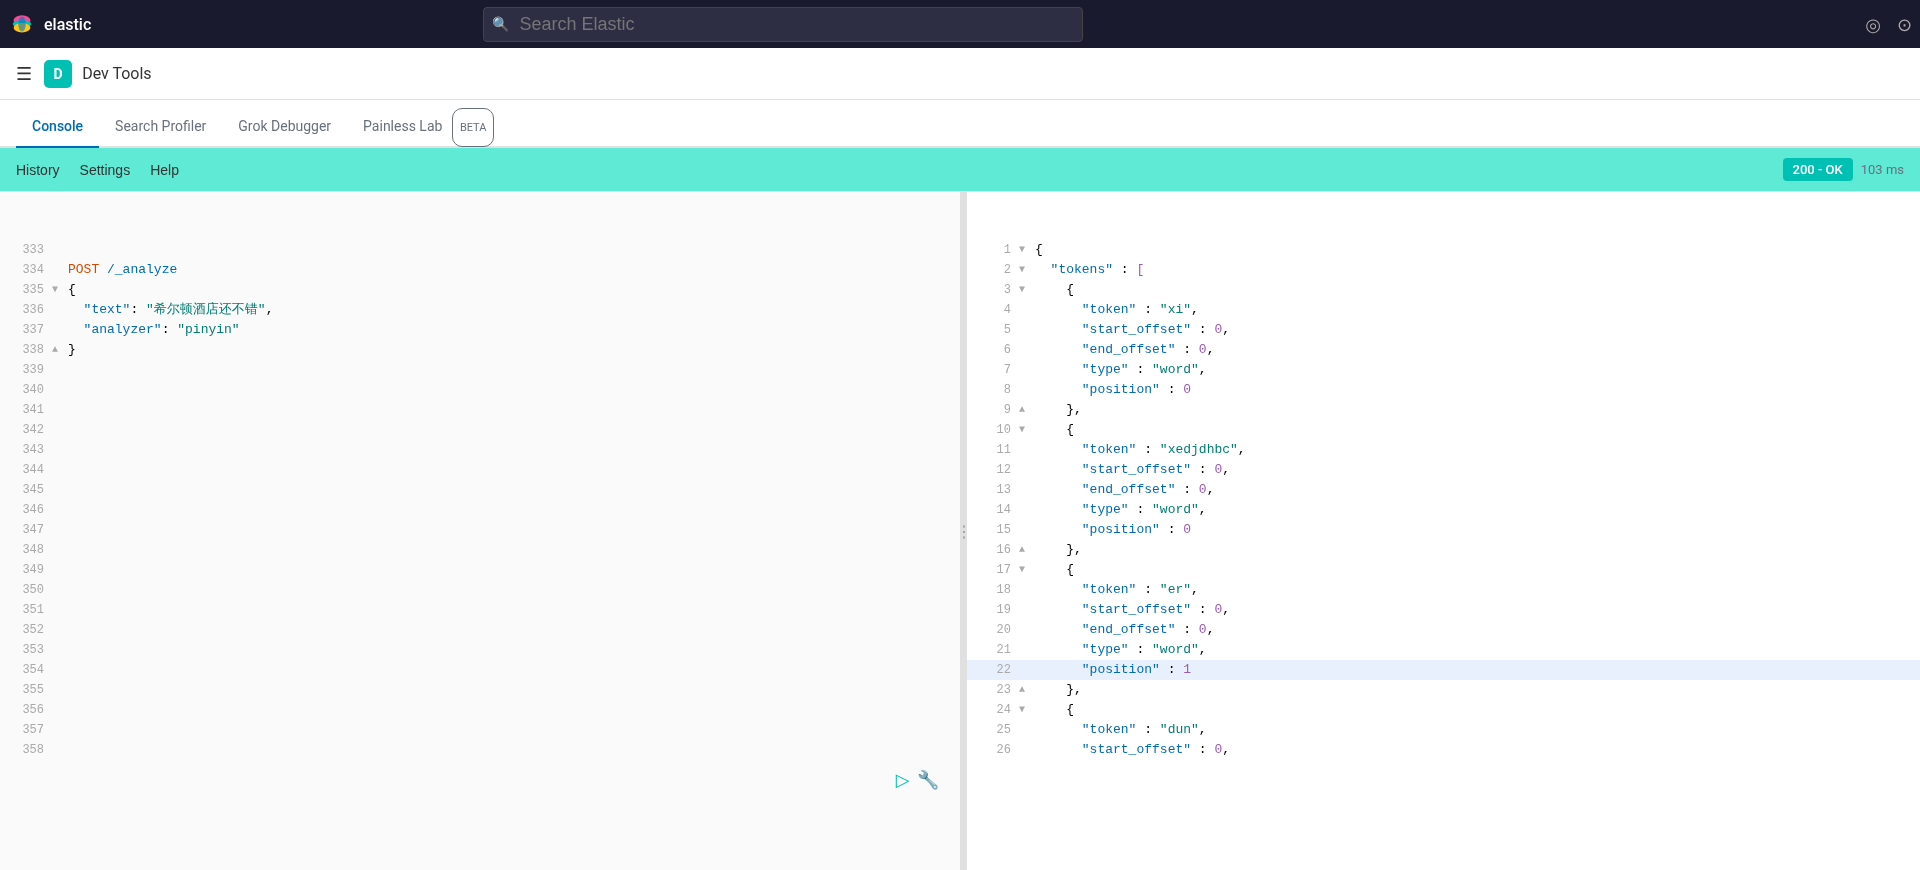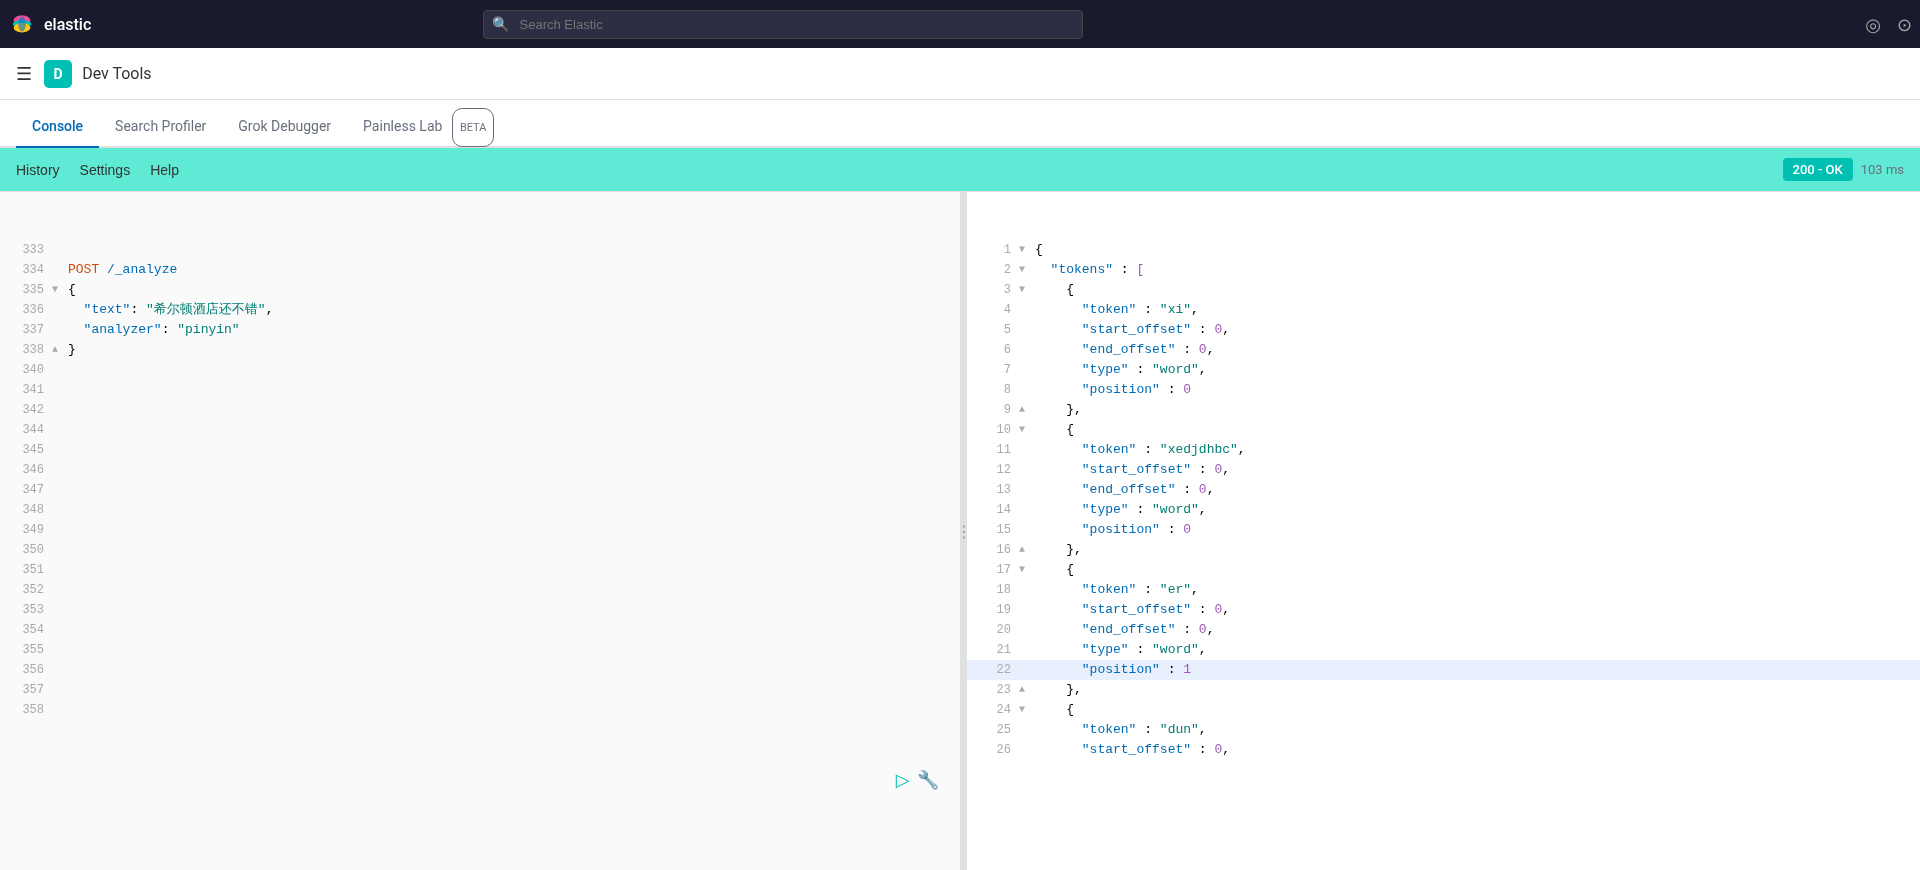--- a/index.html
+++ b/index.html
@@ -35,21 +35,21 @@
       display: flex;
       align-items: center;
     }
     .search-bar input {
       width: 100%;
       background: #2d2d44;
       border: 1px solid #444;
       border-radius: 4px;
       color: #aaa;
       padding: 6px 12px 6px 36px;
-      font-size: 13px;
+      font-size: 18px;
       outline: none;
     }
     .search-icon-wrap {
       position: absolute;
       left: 10px;
       color: #aaa;
       font-size: 14px;
     }
     .top-nav-right {
       display: flex;
@@ -371,31 +371,41 @@
           <span class="line-num">337</span>
           <span class="line-arrow"></span>
           <span class="line-content">  <span class="c-key">"analyzer"</span>: <span class="c-string">"pinyin"</span></span>
         </div>
         <div class="code-line">
           <span class="line-num">338</span>
           <span class="line-arrow">▲</span>
           <span class="line-content">}</span>
         </div>
         <div class="code-line">
+          <span class="line-num">339</span>
+          <span class="line-arrow"></span>
+          <span class="line-content"></span>
+        </div>
+        <div class="code-line">
           <span class="line-num">340</span>
           <span class="line-arrow"></span>
           <span class="line-content"></span>
         </div>
         <div class="code-line">
           <span class="line-num">341</span>
           <span class="line-arrow"></span>
           <span class="line-content"></span>
         </div>
         <div class="code-line">
           <span class="line-num">342</span>
+          <span class="line-arrow"></span>
+          <span class="line-content"></span>
+        </div>
+        <div class="code-line">
+          <span class="line-num">343</span>
           <span class="line-arrow"></span>
           <span class="line-content"></span>
         </div>
         <div class="code-line">
           <span class="line-num">344</span>
           <span class="line-arrow"></span>
           <span class="line-content"></span>
         </div>
         <div class="code-line">
           <span class="line-num">345</span>

